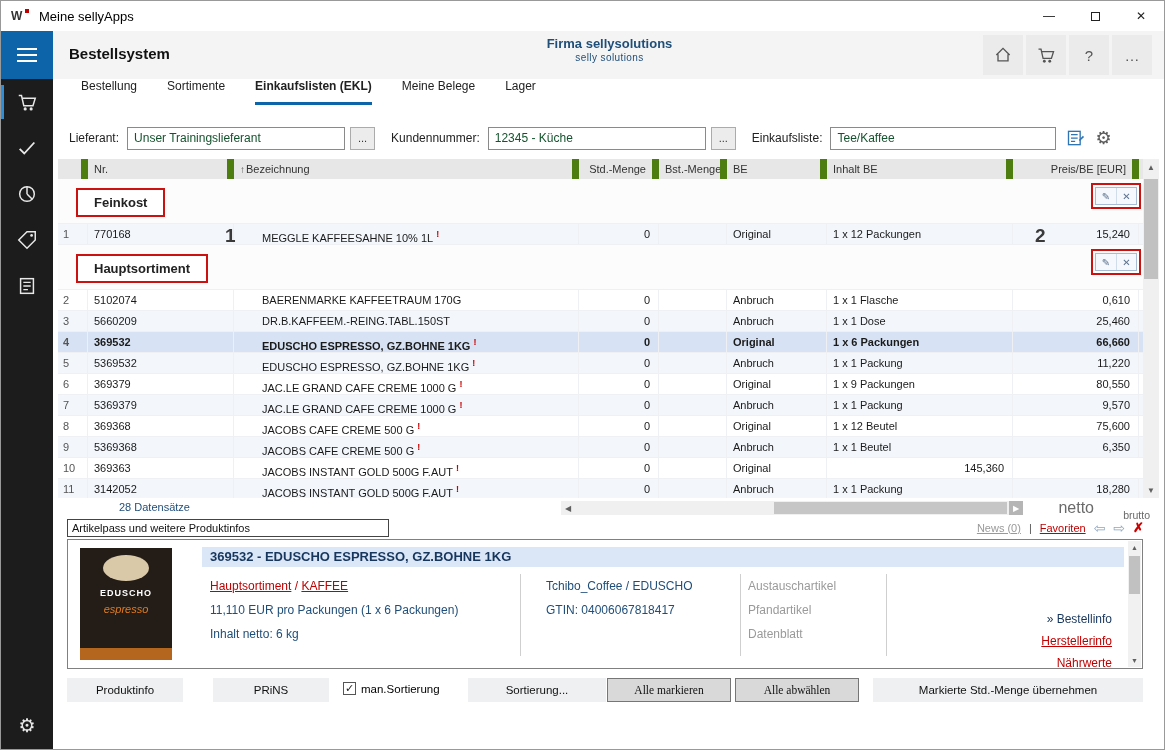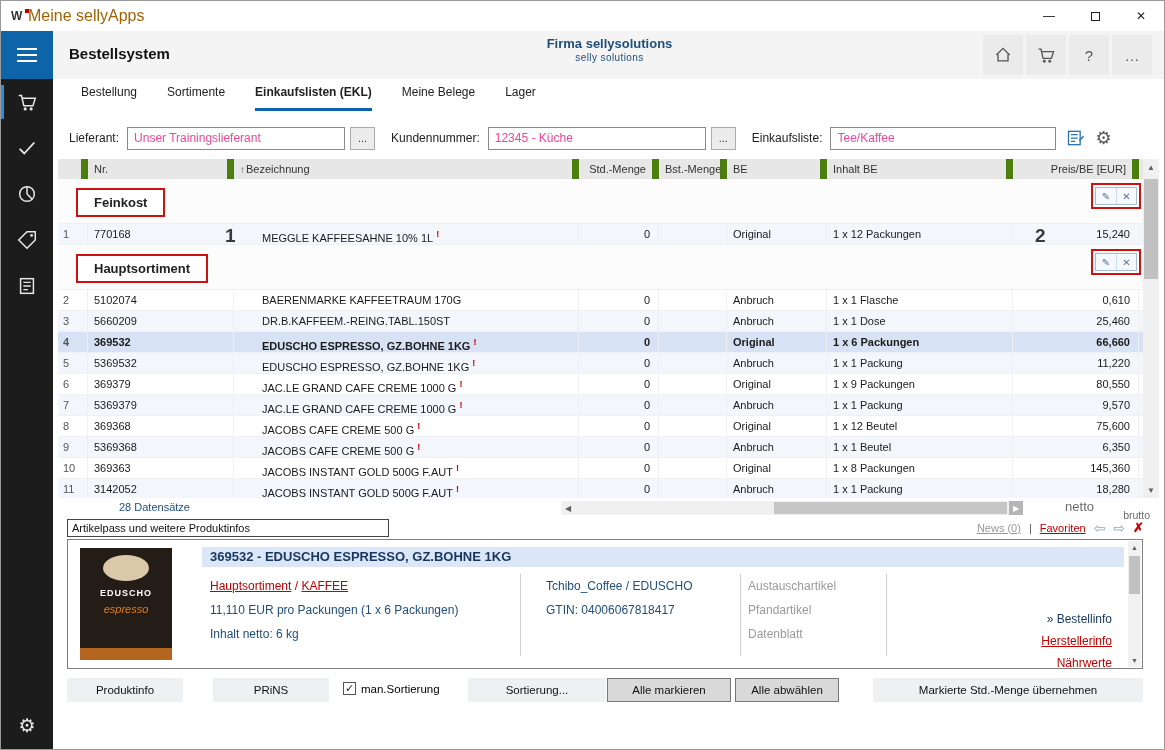--- a/index.html
+++ b/index.html
@@ -3,21 +3,21 @@
 <meta charset="utf-8">
 <style>
   * { margin:0; padding:0; box-sizing:border-box; }
   body { font-family:"Liberation Sans", sans-serif; background:#fff; }
   .window { position:relative; width:1165px; height:750px; background:#fff; overflow:hidden; border:1px solid #999; }
 
   
   .titlebar { position:absolute; top:0; left:0; right:0; height:30px; background:#fff; display:flex; align-items:center; }
   .wlogo { width:16px; height:16px; margin-left:10px; position:relative; font-weight:bold; font-size:12px; color:#333; line-height:16px; }
   .wlogo::after { content:""; position:absolute; right:-2px; top:1px; width:4px; height:4px; background:#c00000; }
-  .titlebar-text { margin-left:1px; font-size:16px; color:#a16207; }
+  .titlebar-text { margin-left:12px; font-size:13px; color:#000000; }
   .wincontrols { margin-left:auto; display:flex; height:30px; }
   .wbtn { width:46px; height:30px; display:flex; align-items:center; justify-content:center; font-size:12px; color:#222; cursor:pointer; }
   .maxbox { width:9px; height:9px; border:1px solid #222; }
 
   
   .sidebar { position:absolute; top:30px; left:0; width:52px; height:720px; background:#1c1c1c; }
   .hamburger { width:52px; height:48px; background:#0d64a8; display:flex; flex-direction:column; justify-content:center; align-items:center; gap:4px; cursor:pointer; }
   .hamburger i { display:block; width:20px; height:2px; background:#fff; }
   .sbitem { width:52px; height:46px; display:flex; align-items:center; justify-content:center; position:relative; cursor:pointer; }
   .sbitem.active::before { content:""; position:absolute; left:0; top:6px; bottom:6px; width:3px; background:#2f8fd6; }
@@ -30,27 +30,27 @@
   .apphead { position:absolute; top:0; left:0; right:0; height:48px; background:#f4f4f4; }
   .module-title { position:absolute; left:16px; top:14px; font-size:15px; font-weight:bold; color:#111; }
   .company { position:absolute; left:0; right:0; top:5px; text-align:center; }
   .company .cname { font-size:13px; font-weight:600; color:#1f4e79; }
   .company .csub { font-size:10px; color:#1f4e79; letter-spacing:0.4px; margin-top:1px; }
   .headicons { position:absolute; right:14px; top:4px; display:flex; gap:3px; }
   .hibtn { width:40px; height:40px; background:#ebebeb; display:flex; align-items:center; justify-content:center; color:#555; cursor:pointer; }
   .hibtn svg { width:20px; height:20px; }
   .hibtn.txt { font-size:15px; }
 
-  .tabs { position:absolute; top:48px; left:0; right:0; height:38px; background:#fff; display:flex; align-items:center; padding-left:28px; gap:30px; }
+  .tabs { position:absolute; top:48px; left:0; right:0; height:38px; background:#fff; display:flex; align-items:flex-start; padding-left:28px; gap:30px; }
   .tab { font-size:12px; color:#222; padding-bottom:9px; cursor:pointer; border-bottom:3px solid transparent; }
   .tab.active { font-weight:bold; border-bottom-color:#0d64a8; }
 
   .filterbar { position:absolute; top:86px; left:0; right:0; height:42px; background:#fff; display:flex; align-items:center; padding-left:16px; font-size:12px; color:#222; }
   .flabel { margin-right:8px; }
-  .finput { height:23px; border:1px solid #8a8a8a; font-size:12px; padding:0 6px; font-family:"Liberation Sans",sans-serif; color:#ec4899; }
+  .finput { height:23px; border:1px solid #8a8a8a; font-size:12px; padding:0 6px; font-family:"Liberation Sans",sans-serif; color:#14532d; }
   .fmore { width:25px; height:23px; margin-left:5px; background:#ececec; border:1px solid #ababab; font-size:11px; color:#333; display:flex; align-items:center; justify-content:center; cursor:pointer; }
   .ficons { margin-left:10px; display:flex; align-items:center; gap:9px; }
   .ficons svg { width:20px; height:20px; cursor:pointer; }
   .fgear { font-size:18px; color:#5a5a5a; cursor:pointer; }
 
   
   .tablewrap { position:absolute; top:128px; left:5px; width:1101px; height:339px; }
   .thead { display:grid; grid-template-columns:30px 146px 345px 80px 68px 100px 186px 126px; height:20px; line-height:20px; background:#e7e7e7; font-size:11px; color:#333; width:1085px; }
   .thead .hc { border-right:7px solid #4d7c0f; padding:0 6px; overflow:hidden; white-space:nowrap; }
   .hc.hr { text-align:right; }
@@ -81,21 +81,21 @@
 
   
   .statusrow { position:absolute; top:467px; left:0; right:0; height:21px; background:#fff; font-size:11px; }
   .rcount { position:absolute; left:66px; top:3px; color:#1f4e79; }
   .kdnr { position:absolute; left:372px; top:3px; color:#cc0000;margin-top:32px; }
   .hscroll { position:absolute; left:508px; top:3px; width:462px; height:14px; background:#f0f0f0; }
   .hscroll .ha { position:absolute; top:0; width:14px; height:14px; display:flex; align-items:center; justify-content:center; font-size:8px; color:#606060; cursor:pointer; }
   .hscroll .ha.l { left:0; }
   .hscroll .ha.r { right:0; background:#b5b5b5; color:#fff; }
   .hscroll .hthumb { position:absolute; left:46%; right:16px; top:1px; height:12px; background:#c6c6c6; cursor:grab; }
-  .netto { position:absolute; right:72px; top:1px; color:#6a6a6a; font-size:13px; }
+  .netto { position:absolute; right:72px; top:1px; color:#6a6a6a; font-size:16px; }
   .brutto { position:absolute; right:16px; top:11px; color:#6a6a6a; font-size:10.5px; }
 
   
   .pibar { position:absolute; top:488px; left:0; right:0; height:20px; background:#fff; }
   .picombo { position:absolute; left:14px; top:0px; width:322px; height:18px; border:1px solid #444; font-size:11px; padding:0 4px; font-family:"Liberation Sans",sans-serif; color:#111; }
   .pilinks { position:absolute; right:22px; top:1px; display:flex; align-items:center; gap:8px; font-size:11px; }
   .newslink { color:#999; text-decoration:underline; cursor:pointer; }
   .pipesep { color:#555; }
   .favlink { color:#c00000; text-decoration:underline; cursor:pointer; }
   .navarrow { font-size:14px; color:#8aa4c0; cursor:pointer; line-height:14px; }
@@ -118,28 +118,28 @@
   .pcol4 { position:absolute; right:30px; top:34px; font-size:12px; line-height:22px; text-align:right; white-space:nowrap;margin-top:34px; }
   .pcol4 .blue { color:#17365d; cursor:pointer; }
   .pvscroll { position:absolute; right:1px; top:1px; bottom:1px; width:13px; background:#f1f1f1; }
   .pvscroll .arr { height:13px; display:flex; align-items:center; justify-content:center; font-size:7px; color:#606060; cursor:pointer; }
   .pvscroll .arr.dn { position:absolute; bottom:0; left:0; right:0; }
   .pvscroll .thumb { position:absolute; top:15px; left:1px; right:1px; height:38px; background:#c1c1c1; cursor:grab; }
 
   
   .btoolbar { position:absolute; top:647px; left:0; right:0; height:24px; font-size:11.5px; }
   .bbtn { position:absolute; height:24px; display:flex; align-items:center; justify-content:center; background:#eef0f2; color:#111; cursor:pointer; border:none; font-family:"Liberation Sans",sans-serif; font-size:11.5px; }
-  .bbtn.hl { background:#d9d9d9; border:1px solid #767676; }
+  .bbtn.hl { background:#d9d9d9; border:1px solid #767676;font-family:Liberation Serif, serif; }
   .b-produktinfo { left:14px; width:116px; }
   .b-prins { left:160px; width:116px; }
   .sortcheck { position:absolute; left:290px; top:4px; display:flex; align-items:center; gap:5px; cursor:pointer; }
   .cbox { width:13px; height:13px; border:1px solid #555; background:#fff; font-size:11px; line-height:11px; text-align:center; color:#222; }
   .b-sortierung { left:415px; width:138px; }
   .b-markieren { left:554px; width:124px; }
-  .b-abwaehlen { left:682px; width:104px; }
+  .b-abwaehlen { left:682px; width:124px; }
   .b-uebernehmen { left:820px; width:270px; }
 </style>
 </head>
 <body>
 
 <div class="window">
 
   <div class="titlebar">
     <span class="wlogo">W</span>
     <span class="titlebar-text">Meine sellyApps</span>
@@ -360,21 +360,20 @@
             <span class="c cinh">1 x 1 Beutel</span>
             <span class="c cpr">6,350</span>
           </div>
           <div class="trow ">
             <span class="c cnum">10</span>
             <span class="c cnr">369363</span>
             <span class="c cbez">JACOBS INSTANT GOLD 500G F.AUT<sup class="flag">!</sup></span>
             <span class="c cstd">0</span>
             <span class="c cbst"></span>
             <span class="c cbe">Original</span>
-            <span class="c cinh">1 x 8 Packungen</span>
             <span class="c cpr">145,360</span>
           </div>
           <div class="trow alt">
             <span class="c cnum">11</span>
             <span class="c cnr">3142052</span>
             <span class="c cbez">JACOBS INSTANT GOLD 500G F.AUT<sup class="flag">!</sup></span>
             <span class="c cstd">0</span>
             <span class="c cbst"></span>
             <span class="c cbe">Anbruch</span>
             <span class="c cinh">1 x 1 Packung</span>

